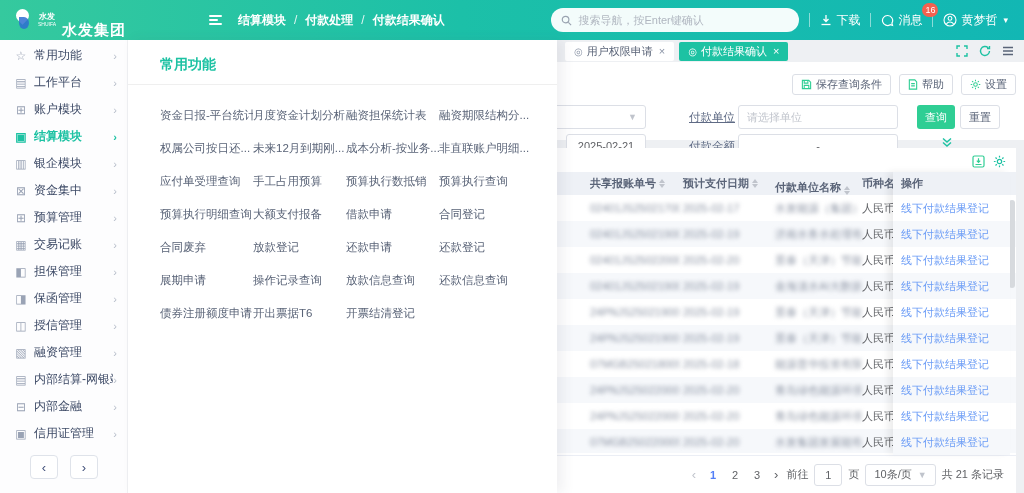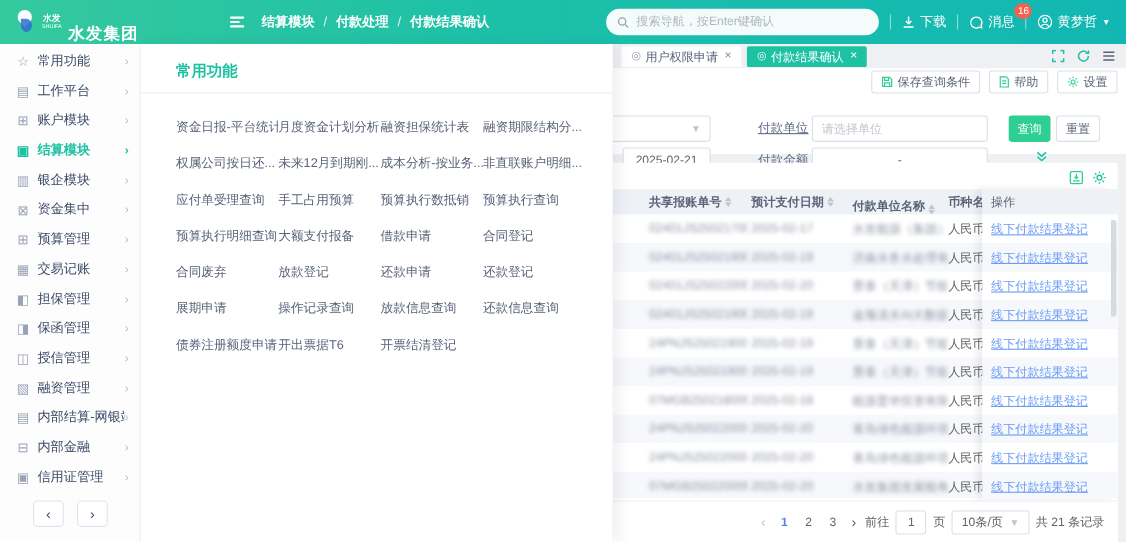--- a/index.html
+++ b/index.html
@@ -73,21 +73,21 @@
     background:#fff; border-radius:2px; font-size:11px; color:#5a6478; cursor:pointer; }
   .tab .tab-dot { font-size:10px; color:#8a94a6; }
   .tab .tab-x { font-size:11px; color:#8a94a6; margin-left:2px; }
   .tab.active { background:#1dc2a3; color:#fff; }
   .tab.active .tab-dot, .tab.active .tab-x { color:#fff; }
   .strip-icons { margin-left:auto; display:flex; align-items:center; gap:11px; padding-right:10px; }
   .strip-icons .si { color:#1dc2a3; cursor:pointer; display:flex; }
   .strip-icons .si.dark { color:#5a6478; }
 
   .form-panel { position:absolute; left:0; top:22px; width:467px; height:78px; background:#fff; }
-  .action-btn-row { position:absolute; right:8px; top:2px; display:flex; gap:8px; }
+  .action-btn-row { position:absolute; right:8px; top:12px; display:flex; gap:8px; }
   .mini-btn { height:21px; display:flex; align-items:center; gap:4px; padding:0 8px; background:#fff;
     border:1px solid #dcdfe6; border-radius:3px; font-size:11px; color:#5a6478; cursor:pointer; }
   .mini-btn .g { color:#2fce94; display:flex; }
 
   .fld-label { position:absolute; width:52px; font-size:11.5px; color:#5f6b85; text-align:right;
     line-height:24px; }
   .inp { position:absolute; height:24px; border:1px solid #dcdfe6; border-radius:3px; background:#fff;
     font-size:11px; color:#606266; display:flex; align-items:center; padding:0 8px; }
   .inp .ph { color:#c0c4cc; }
   .sel-cut { left:-45px; width:134px; top:43px; justify-content:flex-end; }
@@ -114,24 +114,24 @@
   .tbody { position:absolute; left:0; top:47px; width:459px; height:258px; overflow:hidden; }
   .trow { position:relative; height:26px; width:459px; background:#fff; }
   .trow.stripe { background:#f6f8fb; }
   .td { position:absolute; top:0; height:26px; display:flex; align-items:center; font-size:11px;
     color:#606266; white-space:nowrap; }
   .blurred { filter:blur(2px); color:#8b93a3; }
 
   .fixed-col { position:absolute; left:336px; top:24px; width:117px; height:281px; z-index:5;
     box-shadow:-5px 0 7px rgba(0,0,0,.07); }
   .fixed-head { height:23px; background:#eef1f6; display:flex; align-items:center; padding-left:8px;
-    font-size:11px; font-weight:normal; color:#5a6478; }
+    font-size:11px; font-weight:bold; color:#5a6478; }
   .fixed-cell { height:26px; background:#fff; display:flex; align-items:center; padding-left:8px; }
   .fixed-cell.stripe { background:#f6f8fb; }
-  .op-link { font-size:11px; color:#6b9cf6; cursor:pointer; white-space:nowrap;text-decoration:underline; }
+  .op-link { font-size:11px; color:#6b9cf6; cursor:pointer; white-space:nowrap; }
 
   .vscroll { position:absolute; right:1px; top:52px; width:6px; height:88px; background:#d7dade;
     border-radius:3px; }
 
   .pager { position:absolute; left:0; bottom:0; width:459px; height:38px; border-top:1px solid #ebeef5;
     display:flex; align-items:center; justify-content:flex-end; gap:6px; padding-right:12px;
     font-size:11px; color:#606266; background:#fff; }
   .pg-arrow { color:#c0c4cc; font-size:13px; padding:0 2px; cursor:pointer; }
   .pg-num { min-width:18px; text-align:center; cursor:pointer; color:#606266; }
   .pg-num.cur { color:#537ff7; font-weight:bold; }

